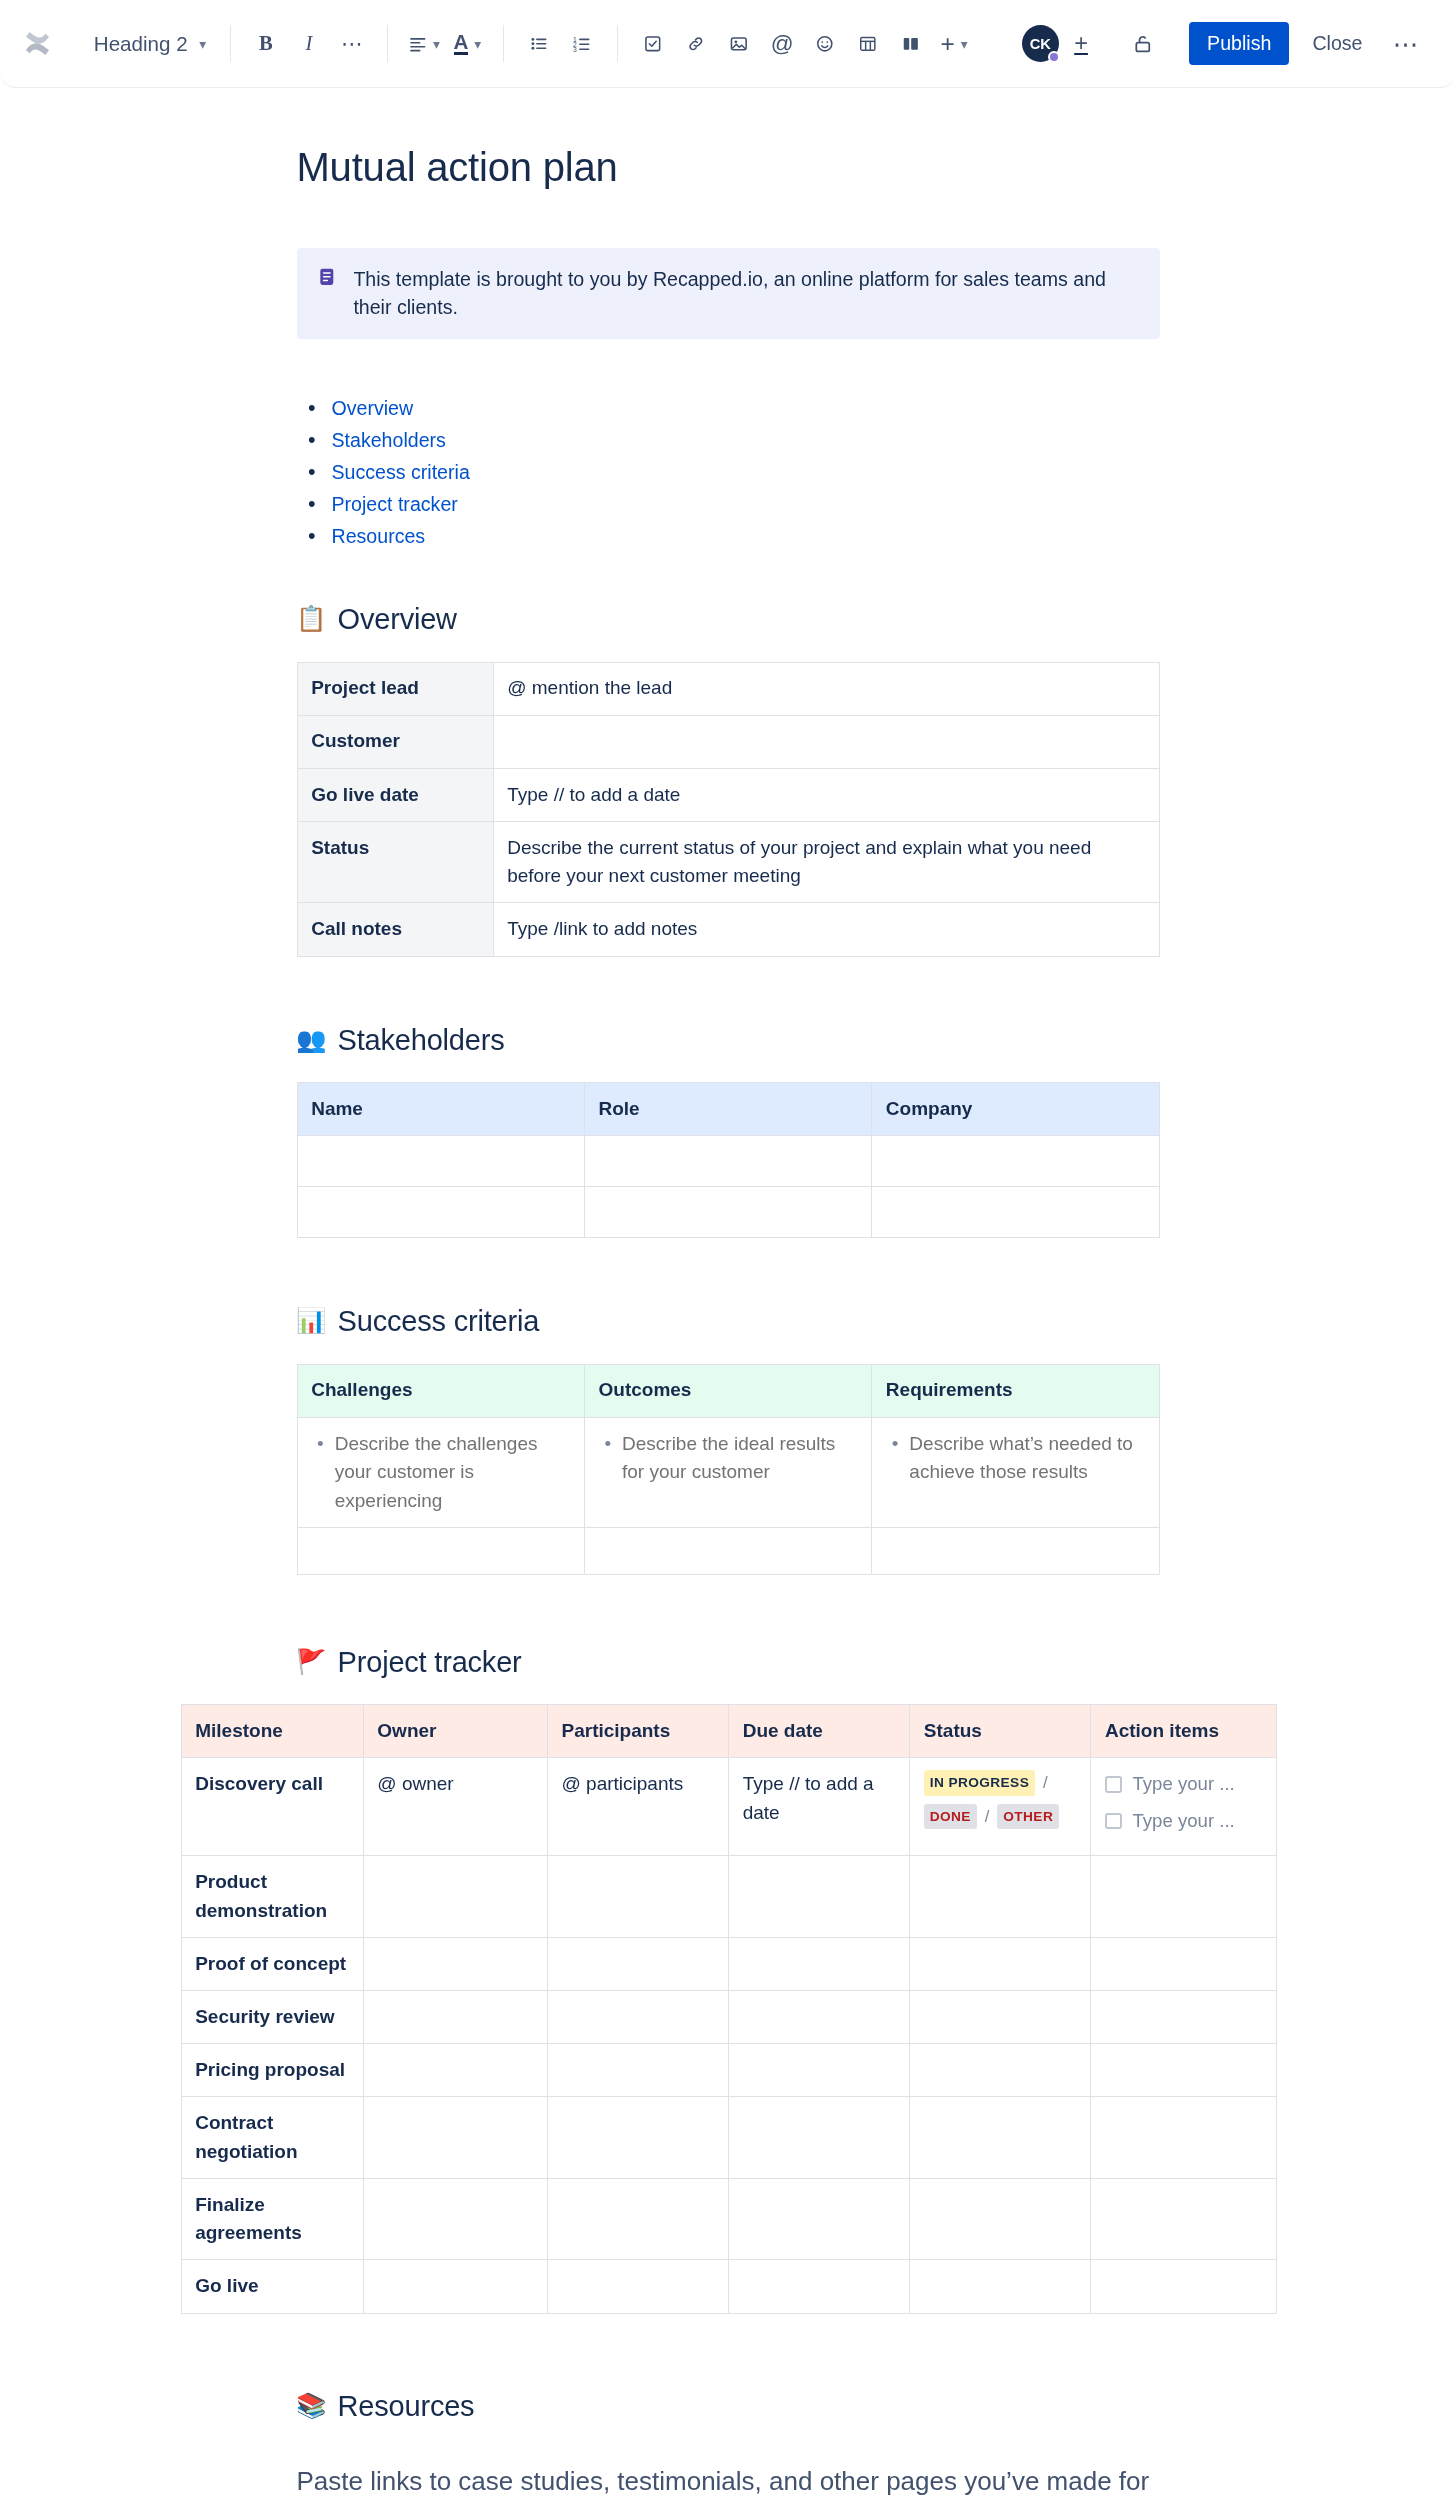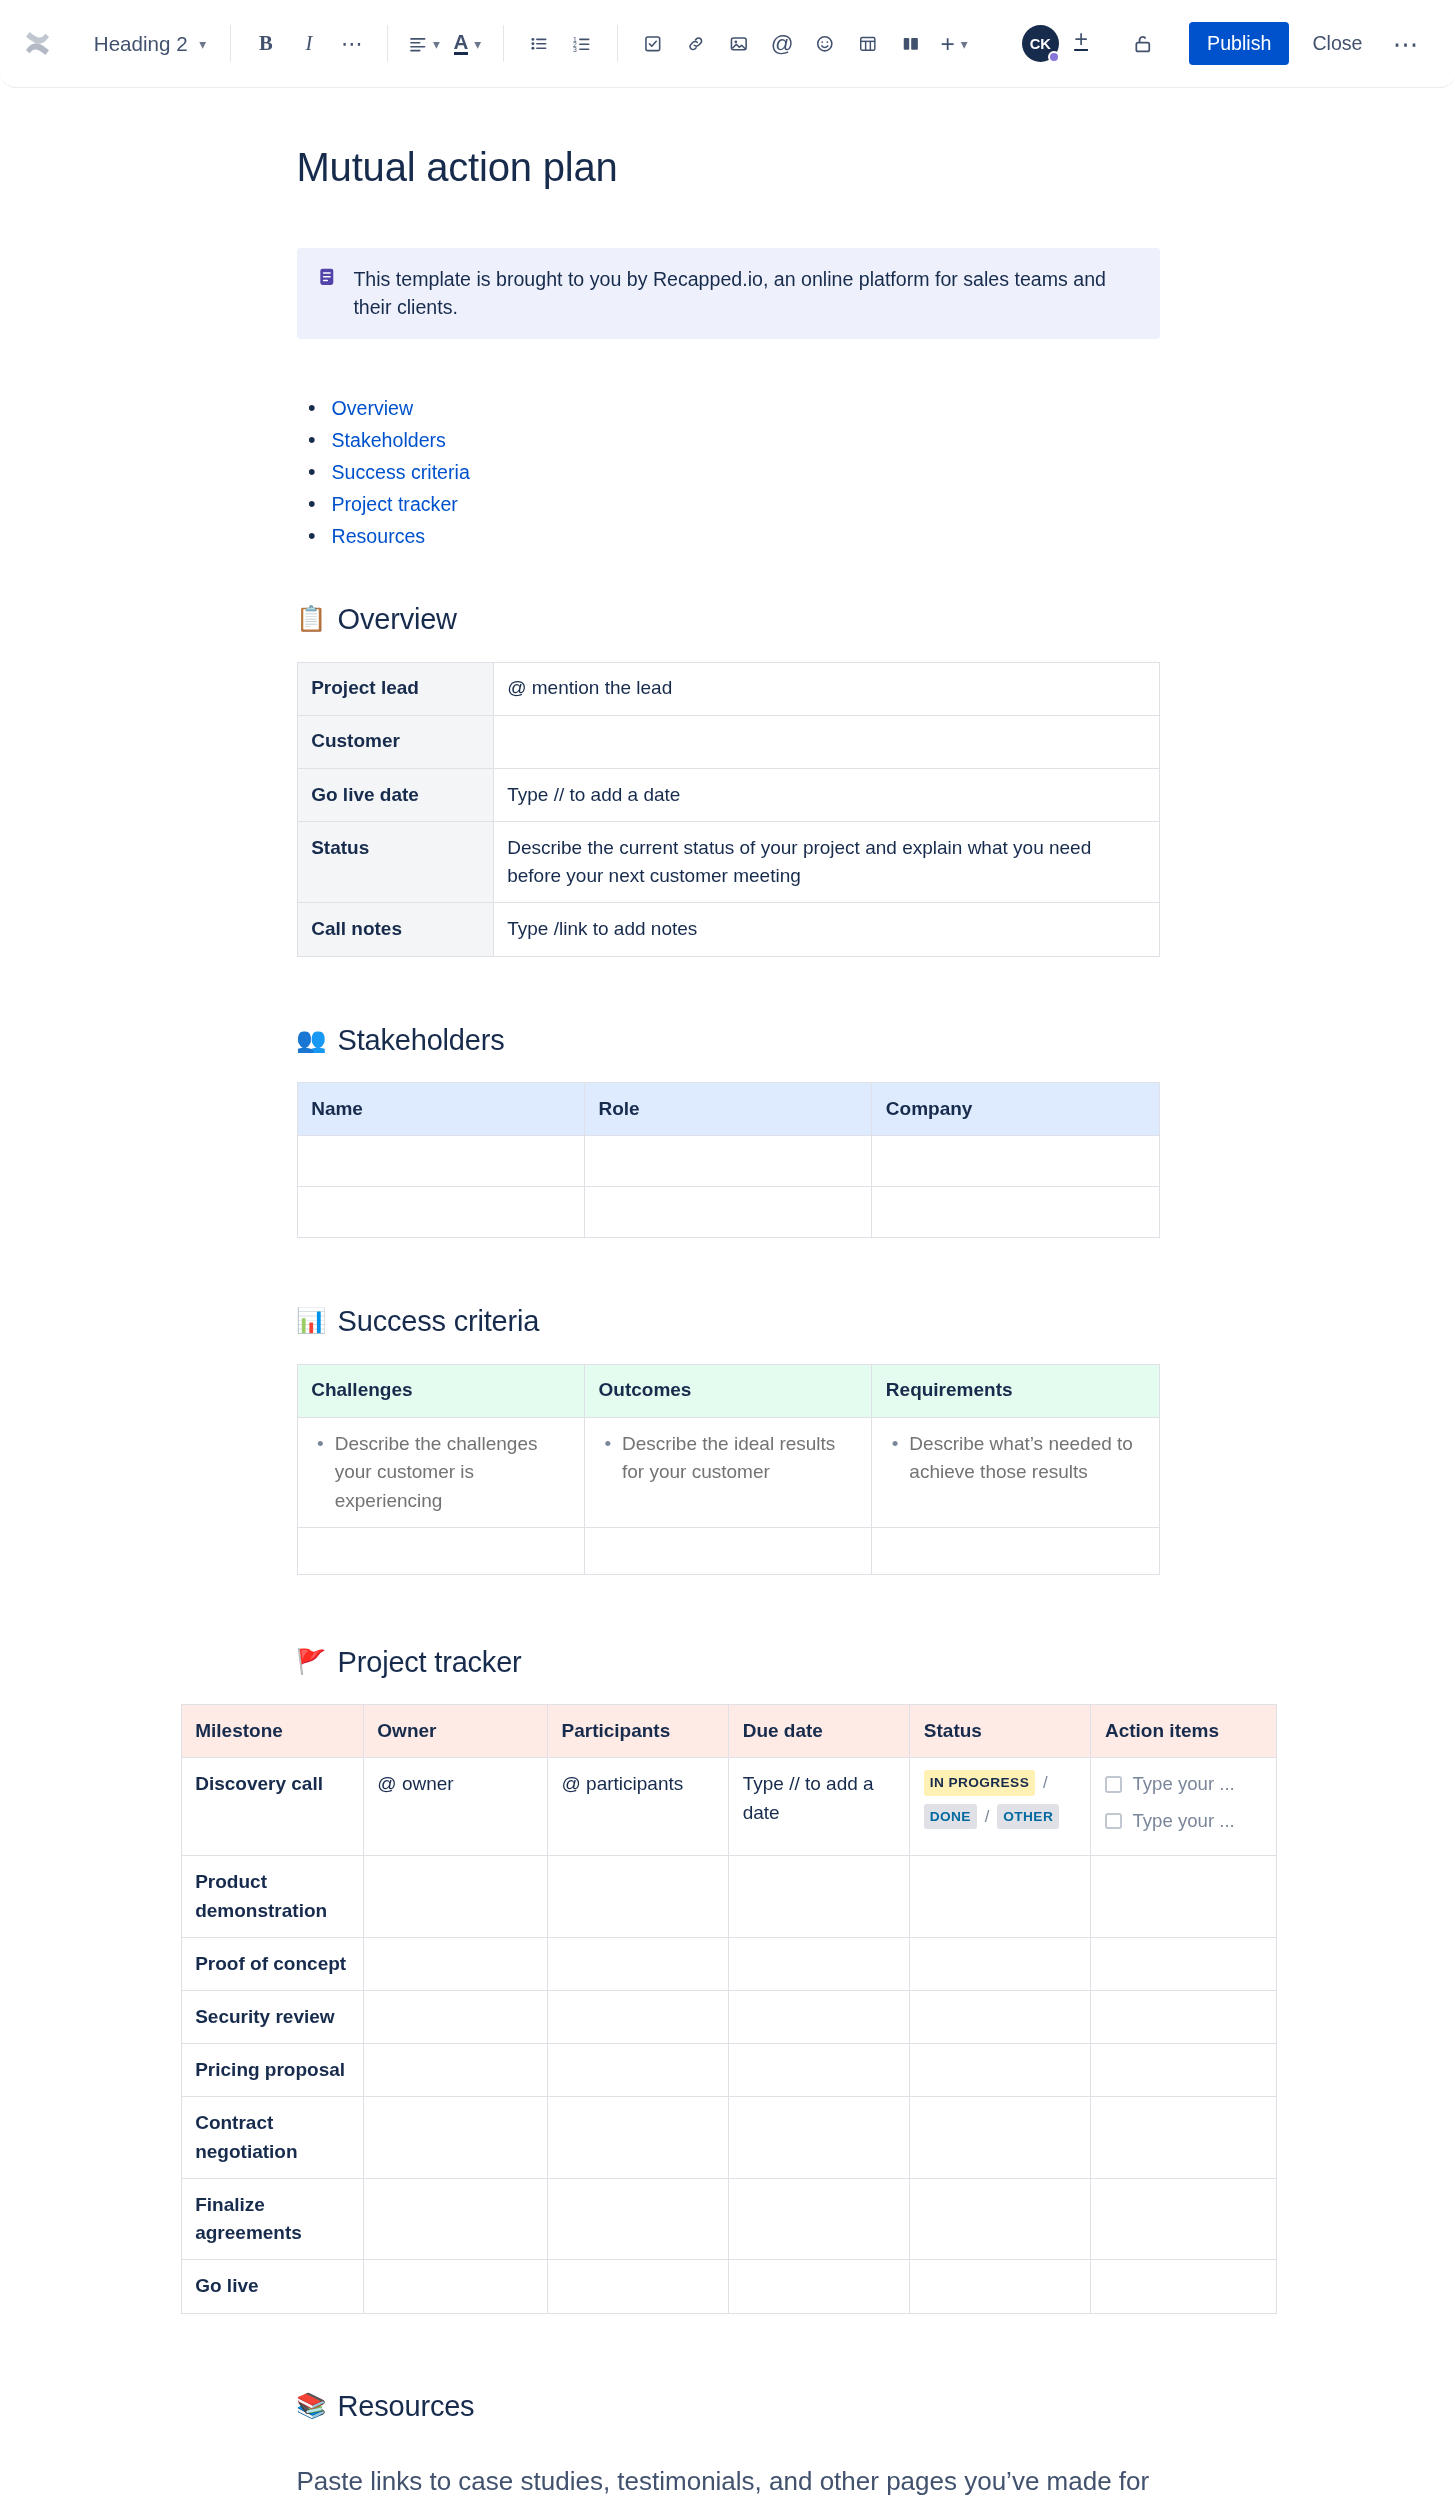--- a/index.html
+++ b/index.html
@@ -60,21 +60,21 @@
     gap: 3.9px;
     border-radius: 3.9px;
     color: #42526e;
     cursor: pointer;
     font-size: 20.6px;
     flex: 0 0 auto;
   }
   .tb-btn .chev { margin-left: 2px; }
   .tb-spacer { flex: 1 1 auto; }
 
-  .avatar-group { display: flex; align-items: flex-start; gap: 7.8px; text-decoration: underline; }
+  .avatar-group { display: flex; align-items: center; gap: 7.8px; text-decoration: underline; }
   .avatar {
     width: 37px; height: 37px;
     border-radius: 50%;
     background: #172b4d;
     color: #fff;
     font-size: 14.7px;
     font-weight: bold;
     display: flex; align-items: center; justify-content: center;
     position: relative;
   }
@@ -282,21 +282,21 @@
   .lozenge {
     display: inline-block;
     border-radius: 2.9px;
     padding: 2.9px 5.9px 2px 5.9px;
     font-size: 13.7px;
     font-weight: bold;
     letter-spacing: 0.4px;
     text-transform: uppercase;
   }
   .loz-yellow { background: #fff0b3; color: #172b4d; }
-  .loz-grey { background: #dfe1e6; color: #0369a1; }
+  .loz-grey { background: #dfe1e6; color: #b91c1c; }
 
   .task {
     display: flex;
     align-items: center;
     gap: 10.8px;
     margin-bottom: 8.8px;
   }
   .checkbox {
     width: 16.7px; height: 16.7px;
     border: 2px solid #c1c7d0;

